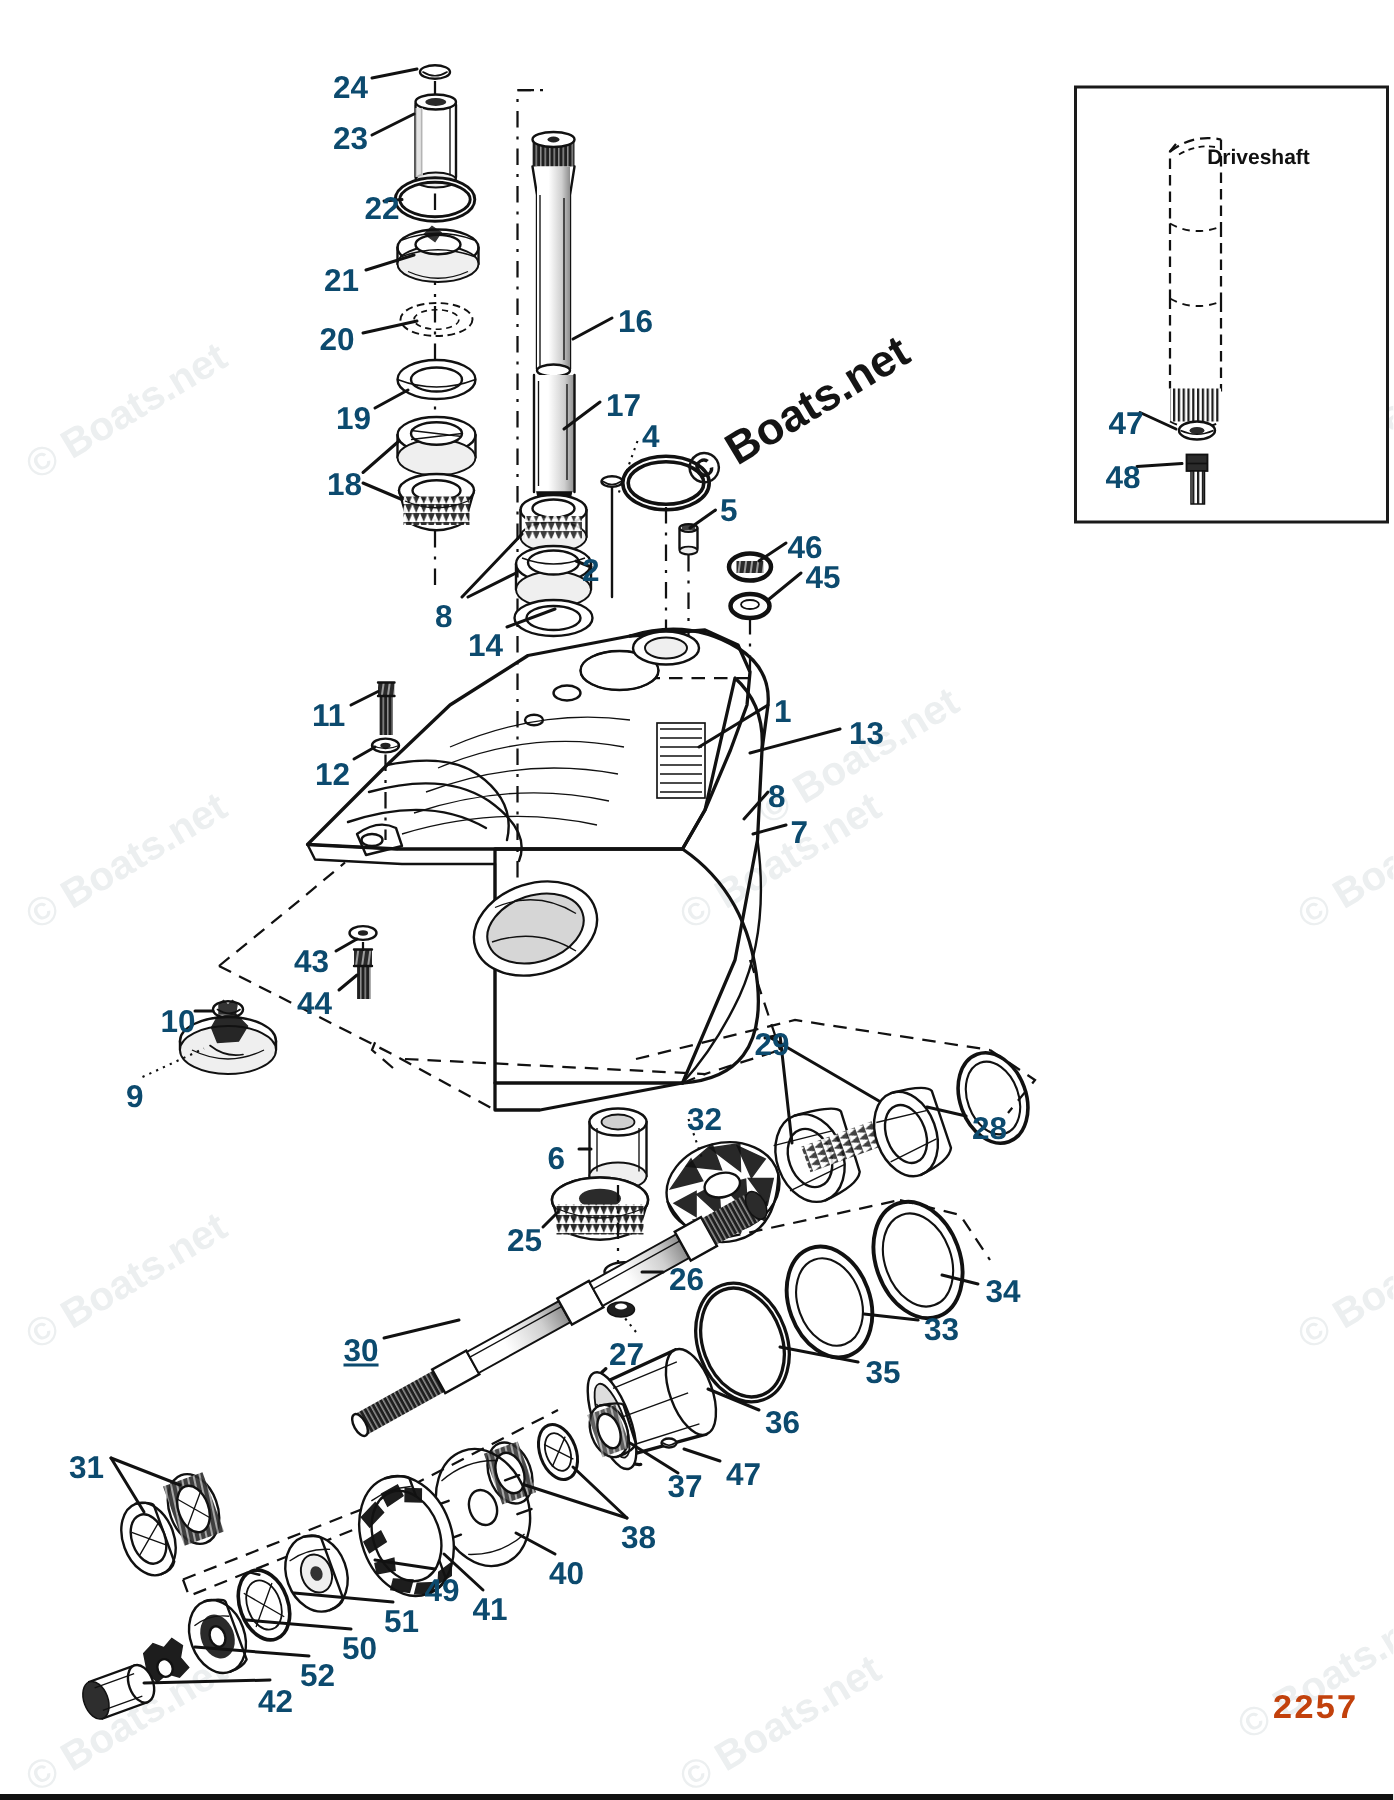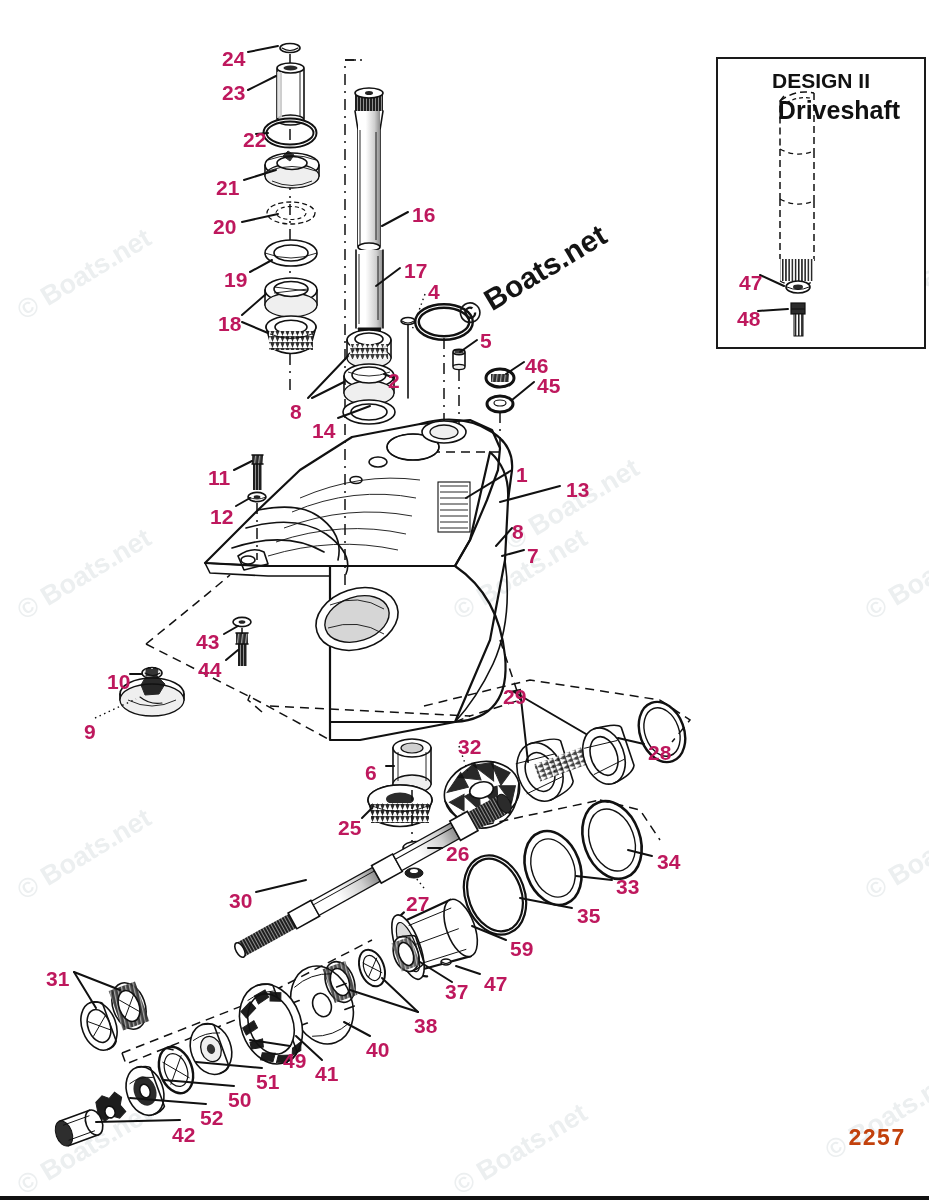--- a/index.html
+++ b/index.html
@@ -5,21 +5,21 @@
 <style>
   html,body{margin:0;padding:0;background:#ffffff;}
   body{font-family:"Liberation Sans",sans-serif;}
   #page{
     position:relative;width:929px;height:1200px;background:#fff;overflow:hidden;
   }
   #artboard{position:absolute;inset:0;}
   svg.layer{position:absolute;left:0;top:0;width:929px;height:1200px;overflow:visible;}
   .callout{
     position:absolute;font-family:"Liberation Sans",sans-serif;font-weight:bold;
-    color:#be185d;line-height:1;white-space:nowrap;
+    color:#0c4a6e;line-height:1;white-space:nowrap;
   }
   .callout.n{font-size:21px;}
   .wm{
     position:absolute;font-family:"Liberation Sans",sans-serif;font-weight:bold;
     white-space:nowrap;pointer-events:none;transform-origin:left top;
   }
   .wm.faded{color:#eceff0;}
   .wm.dark{color:#141414;}
   #inset{
     position:absolute;border:2px solid #1a1a1a;background:#fff;
@@ -646,38 +646,37 @@
         <div class="callout n" style="left: 365px; top: 762px;">6</div>
         <div class="callout n" style="left: 338px; top: 817px;">25</div>
         <div class="callout n" style="left: 458px; top: 736px;">32</div>
         <div class="callout n" style="left: 503px; top: 686px;">29</div>
         <div class="callout n" style="left: 648px; top: 742px;">28</div>
         <div class="callout n" style="left: 446px; top: 843px;">26</div>
         <div class="callout n" style="left: 406px; top: 893px;">27</div>
         <div class="callout n" style="left: 657px; top: 851px;">34</div>
         <div class="callout n" style="left: 616px; top: 876px; text-align: right;">33</div>
         <div class="callout n" style="left: 577px; top: 905px;">35</div>
-        <div class="callout n" style="left: 510px; top: 938px;">59</div>
-        <div class="callout n" style="left: 229px; top: 890px;">30</div>
+        <div class="callout n" style="left: 510px; top: 938px;">36</div>
+        <div class="callout n" style="left: 229px; top: 890px; text-decoration: underline;">30</div>
         <div class="callout n" style="left: 445px; top: 981px;">37</div>
         <div class="callout n" style="left: 484px; top: 973px;">47</div>
         <div class="callout n" style="left: 414px; top: 1015px;">38</div>
         <div class="callout n" style="left: 46px; top: 968px;">31</div>
         <div class="callout n" style="left: 366px; top: 1039px;">40</div>
         <div class="callout n" style="left: 315px; top: 1063px;">41</div>
         <div class="callout n" style="left: 283px; top: 1050px;">49</div>
         <div class="callout n" style="left: 256px; top: 1071px;">51</div>
         <div class="callout n" style="left: 228px; top: 1089px;">50</div>
         <div class="callout n" style="left: 200px; top: 1107px; text-align: right;">52</div>
         <div class="callout n" style="left: 172px; top: 1124px;">42</div>
       </div>
 
     <div id="inset" style="left:716px;top:57px;width:206px;height:288px;">
-      <div class="ititle" style="top:10px;font-size:21px;">DESIGN II</div>
-      <div class="ititle" style="top:37px;font-size:25px;margin-left:36px;">Driveshaft</div>
+      <div class="ititle" style="top:37px;font-size:14px;margin-left:36px;">Driveshaft</div>
 
       <svg class="layer" style="width:206px;height:288px;" viewBox="0 0 206 288">
         <g>
           <path fill="none" stroke="#111" stroke-width="1.5" stroke-dasharray="7 4" d="M66 37 L62 42 L62 90 M62 90 L62 140 M62 140 L62 200"></path>
           <path fill="none" stroke="#111" stroke-width="1.5" stroke-dasharray="7 4" d="M96 34 L96 92 M96 92 L96 142 M96 142 L96 202"></path>
           <path fill="none" stroke="#111" stroke-width="1.5" stroke-dasharray="7 4" d="M62 42 q16 -12 34 -8"></path>
           <path fill="none" stroke="#111" stroke-width="1.3" stroke-dasharray="5 4" d="M62 90 q16 9 34 2 M62 140 q16 9 34 2"></path>
           <path fill="none" stroke="#111" stroke-width="1.2" stroke-dasharray="4 3" d="M68 44 q12 -7 24 -5"></path>
           <rect x="62" y="200" width="34" height="22" fill="url(#insetspline)"></rect>
           <path fill="none" stroke="#111" stroke-width="1.3" stroke-dasharray="5 4" d="M62 222 q17 9 34 0"></path>

